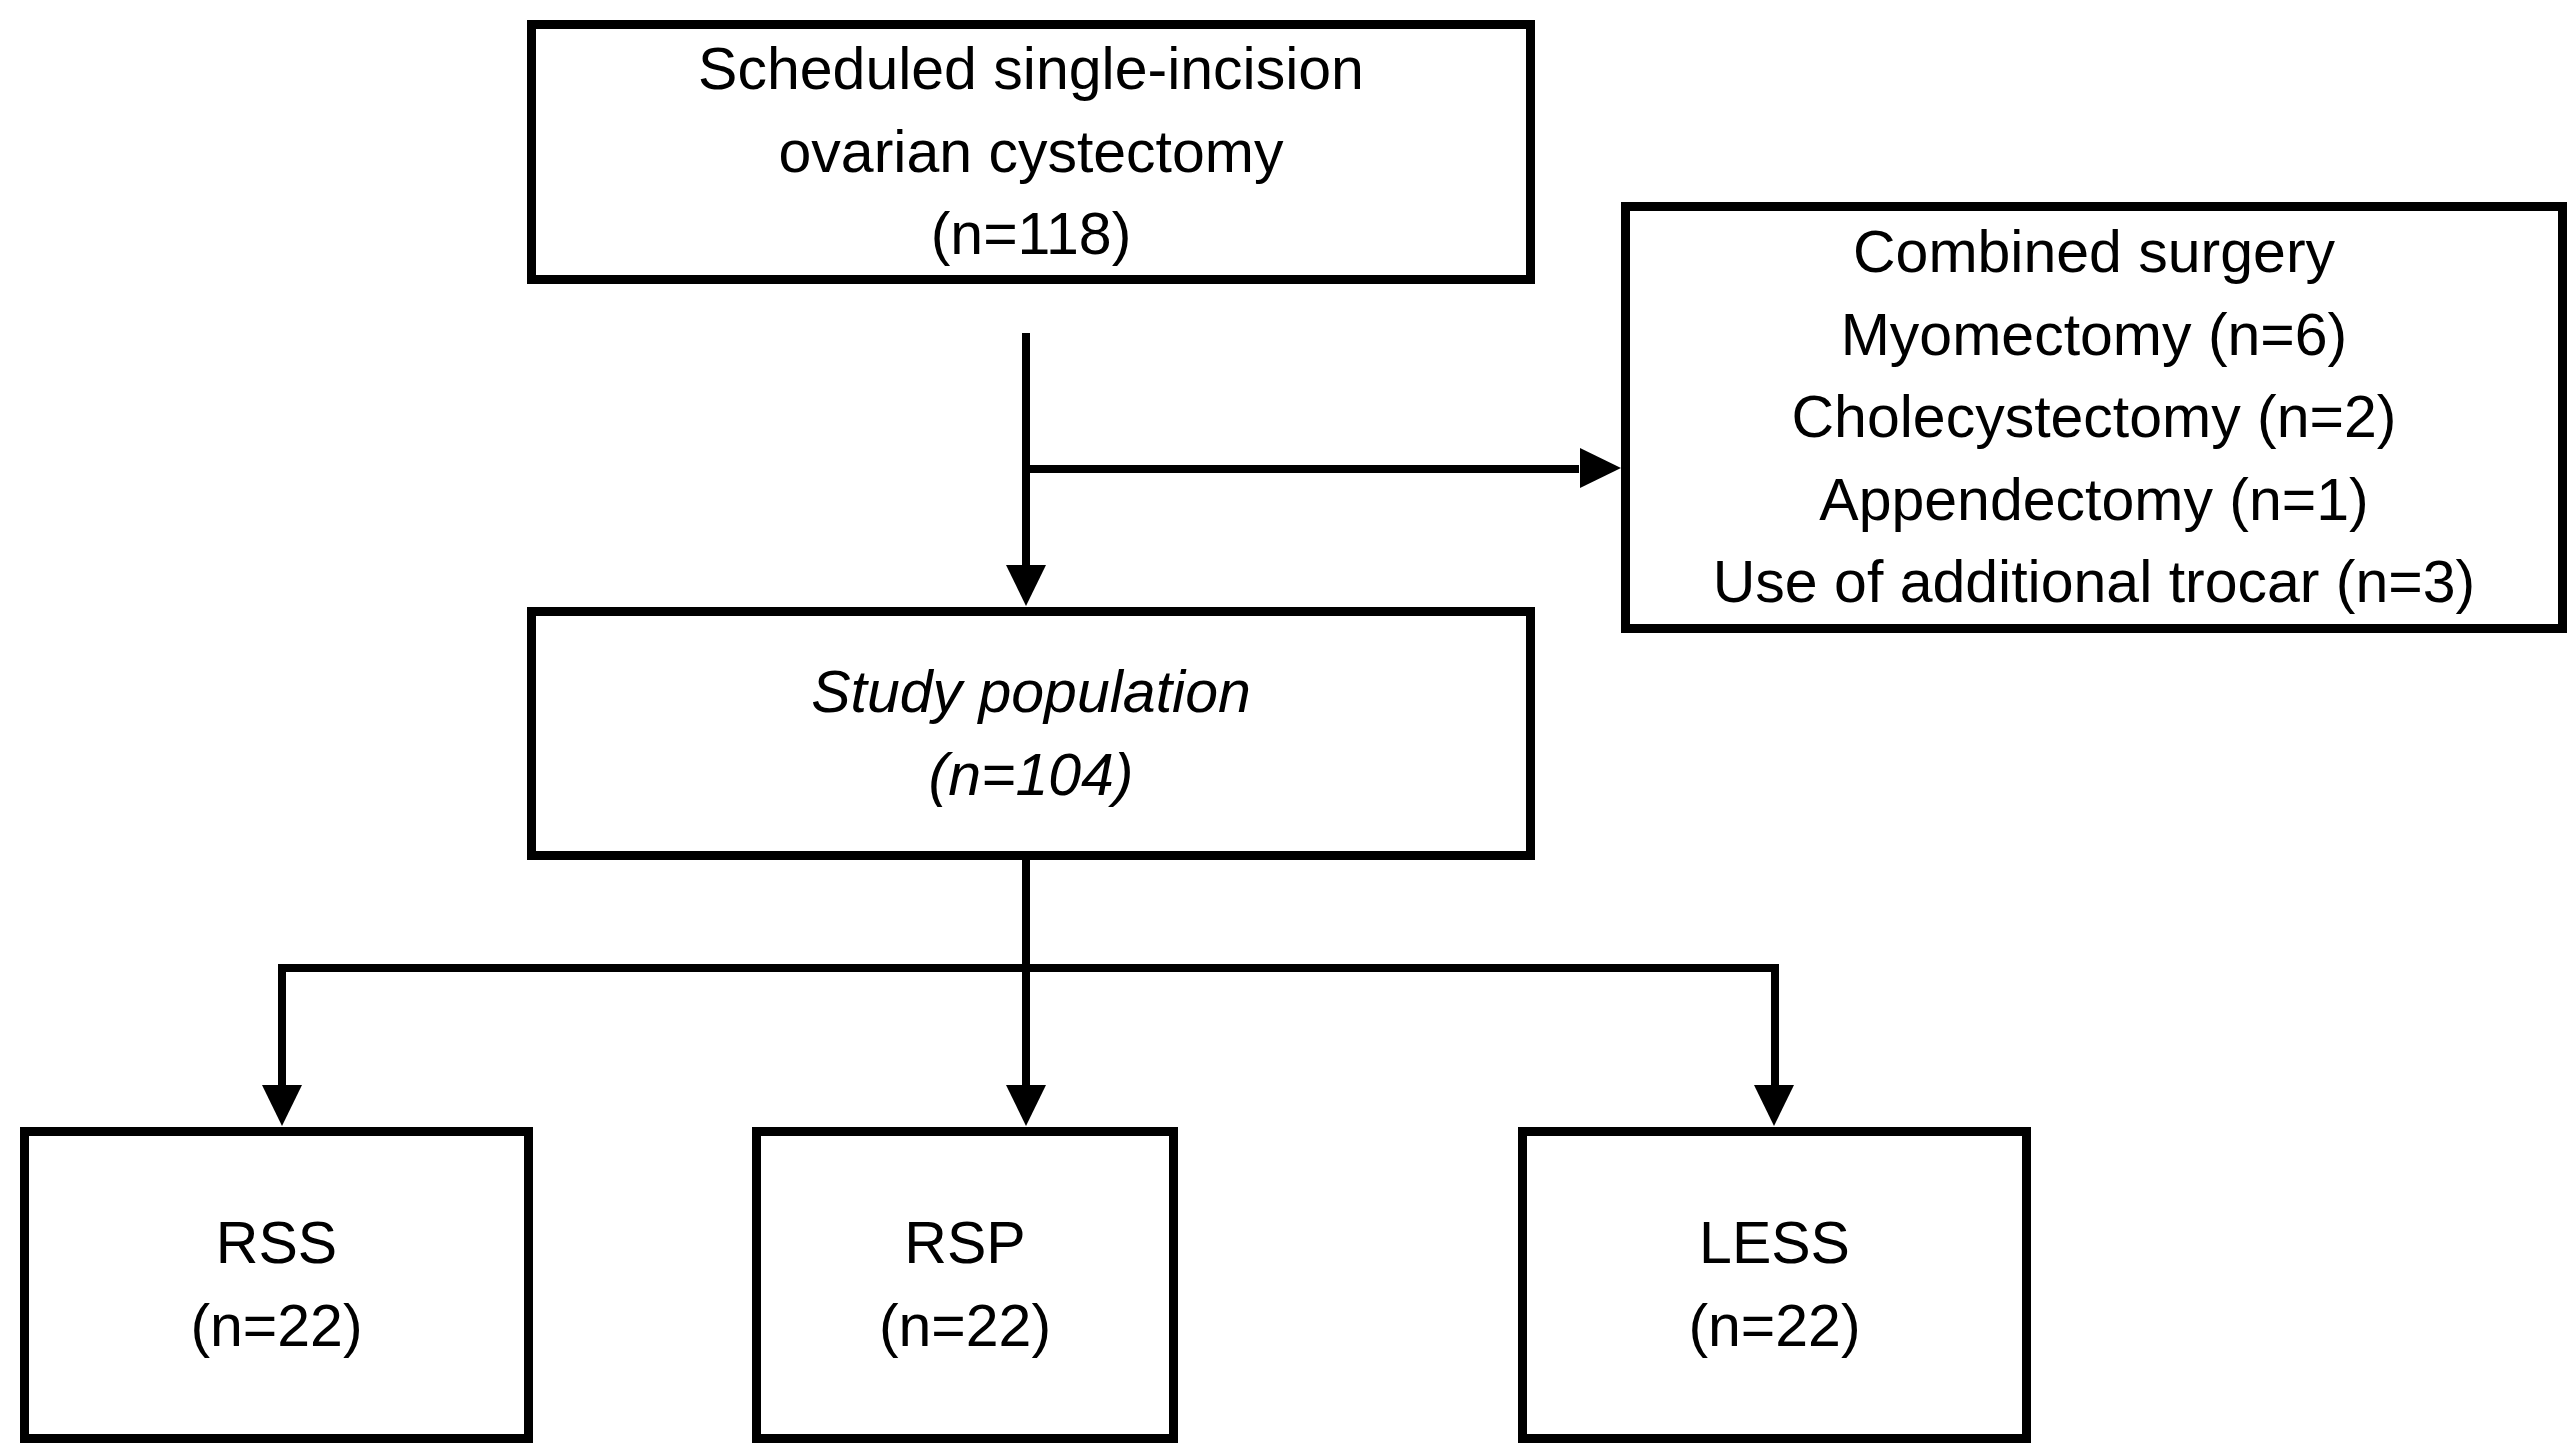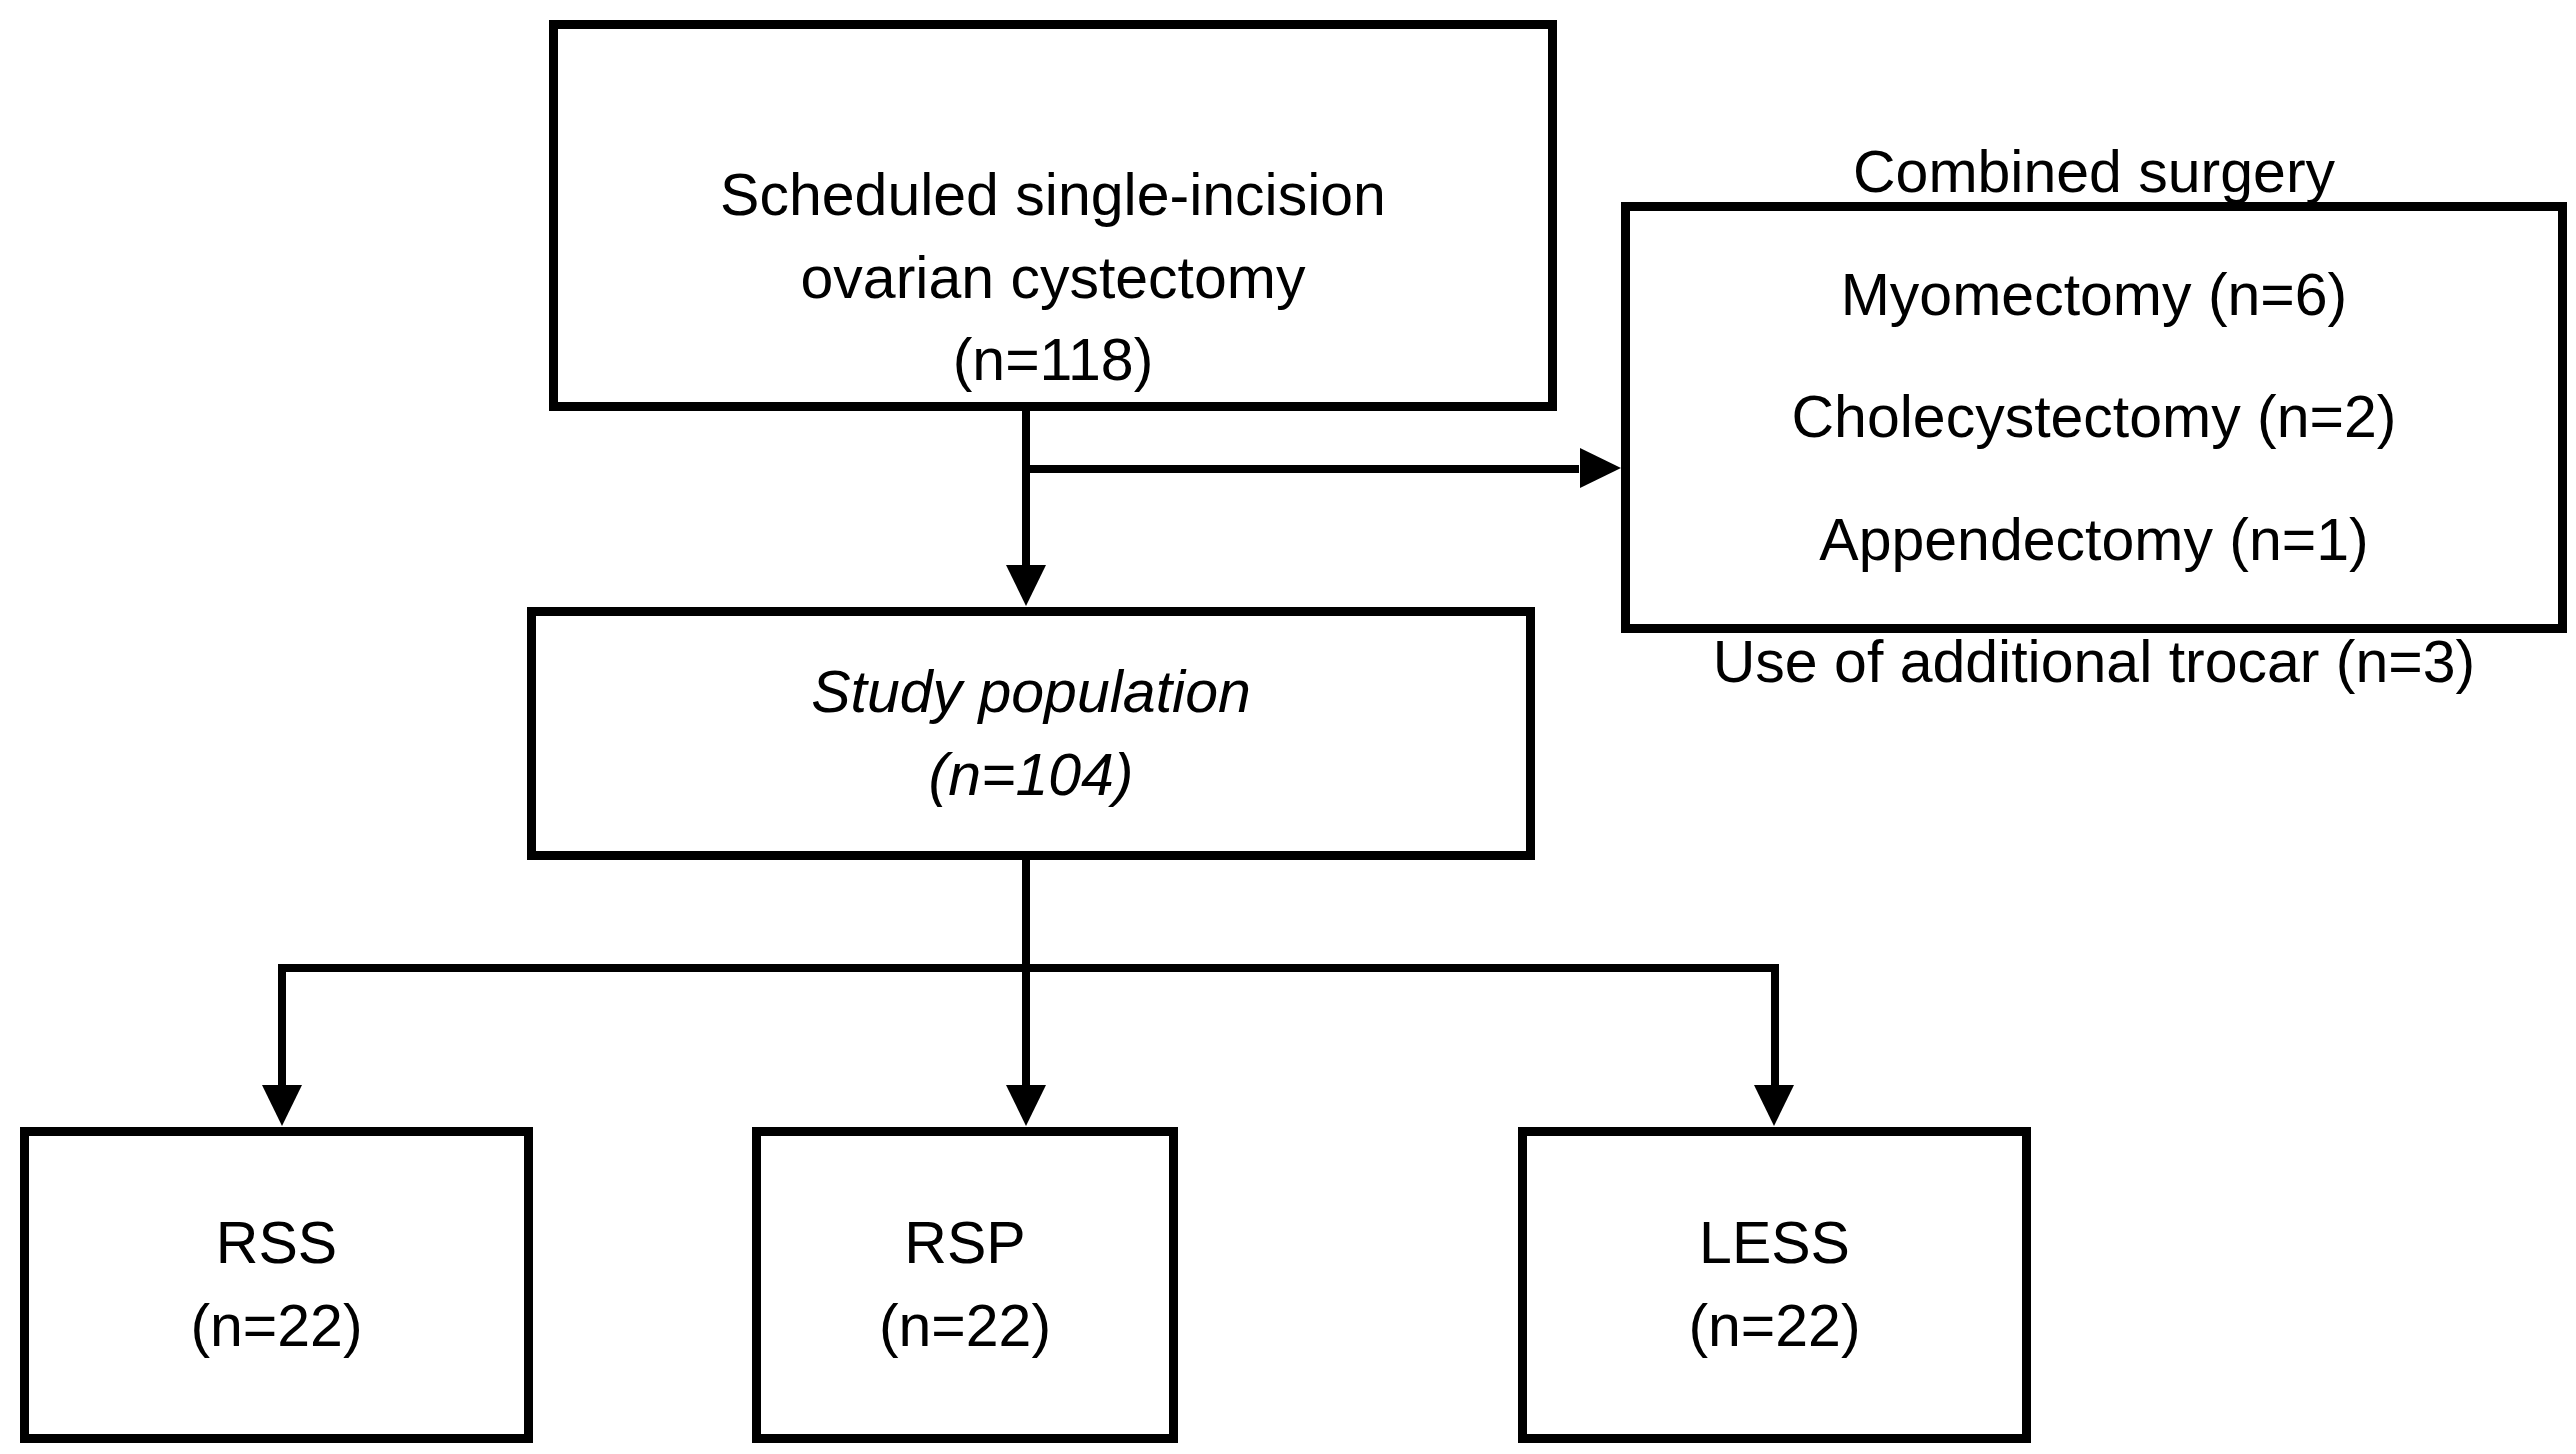--- a/index.html
+++ b/index.html
@@ -25,22 +25,22 @@
     justify-content: center;
     align-items: center;
     text-align: center;
     font-size: 59px;
     line-height: 1.4;
     color: #000000;
   }
   .node .line { display: block; white-space: nowrap; }
 
   
-  #top-box      { left: 549px;  top: 20px;   width: 1008px; height: 391px; justify-content: flex-end; }
-  #combined-box { left: 1621px; top: 202px;  width: 946px; height: 431px; gap: 40px; }
+  #top-box      { left: 527px;  top: 20px;   width: 1008px; height: 264px; }
+  #combined-box { left: 1621px; top: 202px;  width: 946px; height: 431px; }
   #study-box    { left: 527px;  top: 607px;  width: 1008px; height: 253px; font-style: italic; }
   #rss-box      { left: 20px;   top: 1127px; width: 513px;  height: 316px; }
   #rsp-box      { left: 752px;  top: 1127px; width: 426px;  height: 316px; text-align: right; }
   #less-box     { left: 1518px; top: 1127px; width: 513px;  height: 316px; }
 
   
   .conn {
     position: absolute;
     background: #000000;
   }

